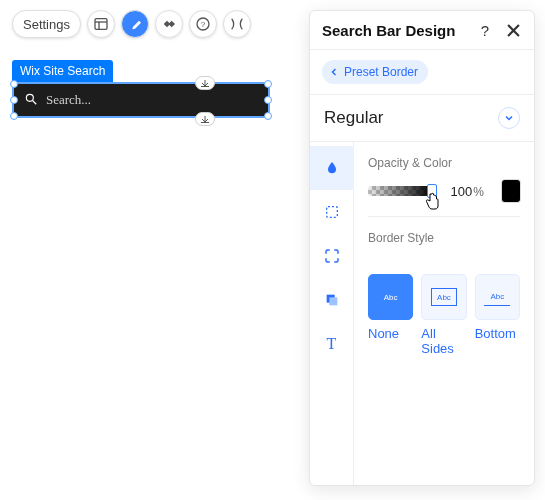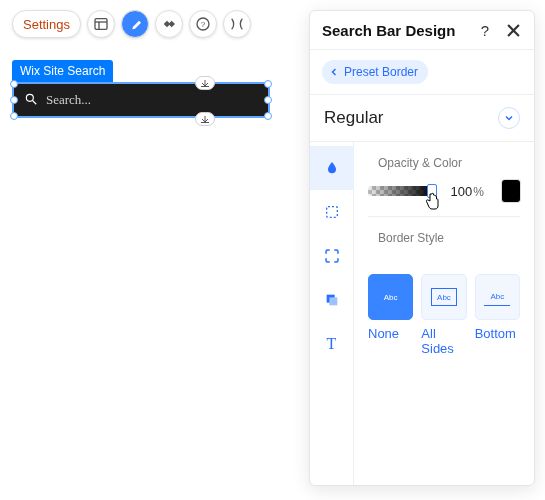--- a/index.html
+++ b/index.html
@@ -25,21 +25,21 @@
     height: 28px;
     min-width: 28px;
     border-radius: 14px;
     border: 1px solid #e0e0e0;
     background: #fff;
     box-shadow: 0 1px 3px rgba(0,0,0,0.12);
     display: flex;
     align-items: center;
     justify-content: center;
     font-size: 13px;
-    color: #c2410c;
+    color: #404040;
     padding: 0 10px;
     cursor: pointer;
   }
   .pill-btn.icon-only { padding: 0; width: 28px; }
   .pill-btn.active { background: #3885ff; }
   .tb-icon { width: 16px; height: 16px; display: block; }
 
   
   .canvas-sel {
     position: absolute;
@@ -198,21 +198,20 @@
   .sect-title {
     font-size: 14px;
     font-weight: 700;
     color: #222;
     margin-bottom: 16px;
   }
   .row-label {
     font-size: 12px;
     color: #7a7a7a;
     margin-bottom: 10px;
-    margin-left: 10px;
   }
 
   .opacity-row {
     display: flex;
     align-items: center;
     gap: 18px;
     margin-bottom: 14px;
   }
   .op-slider {
     position: relative;

